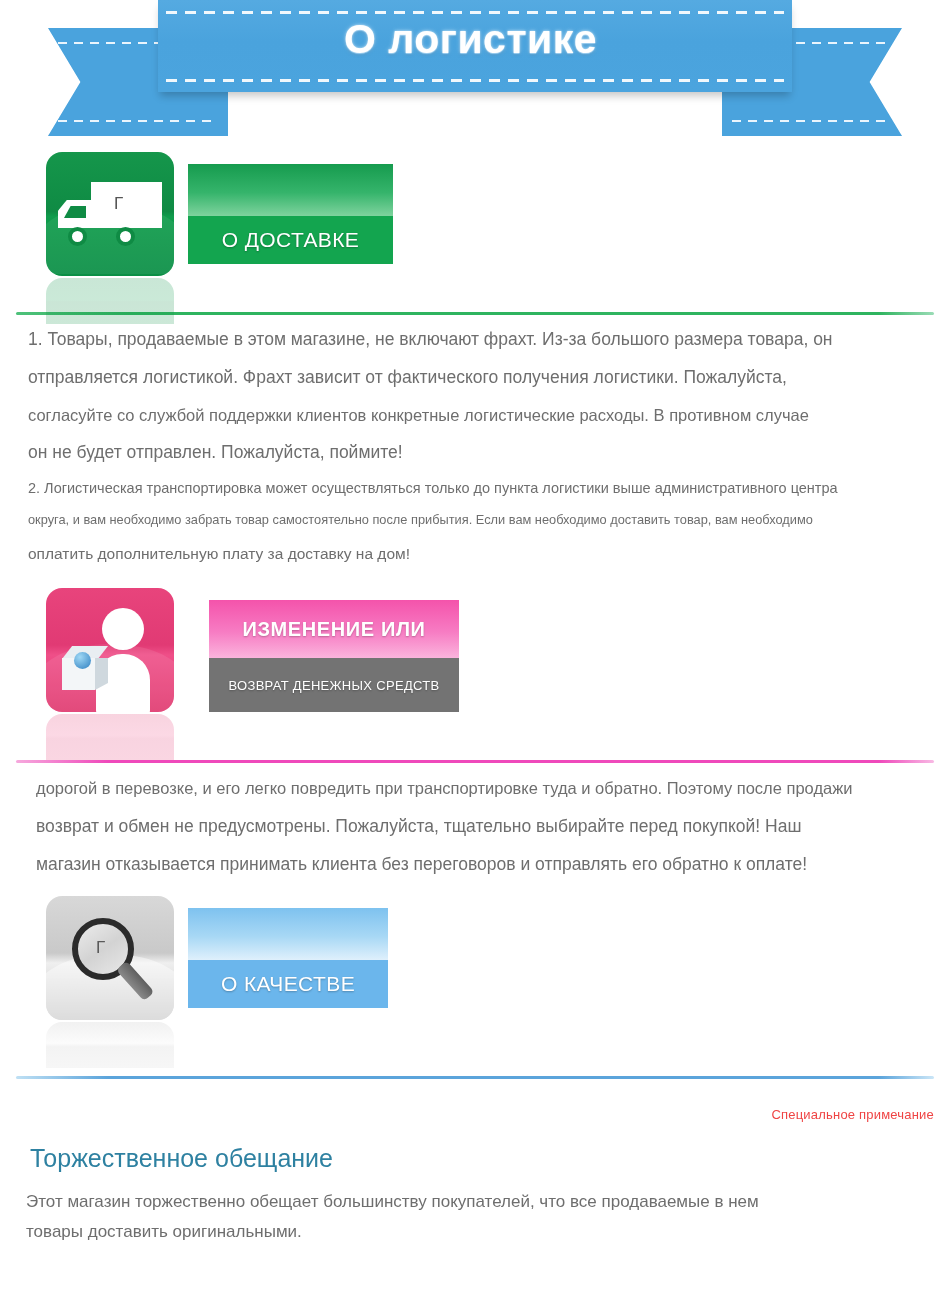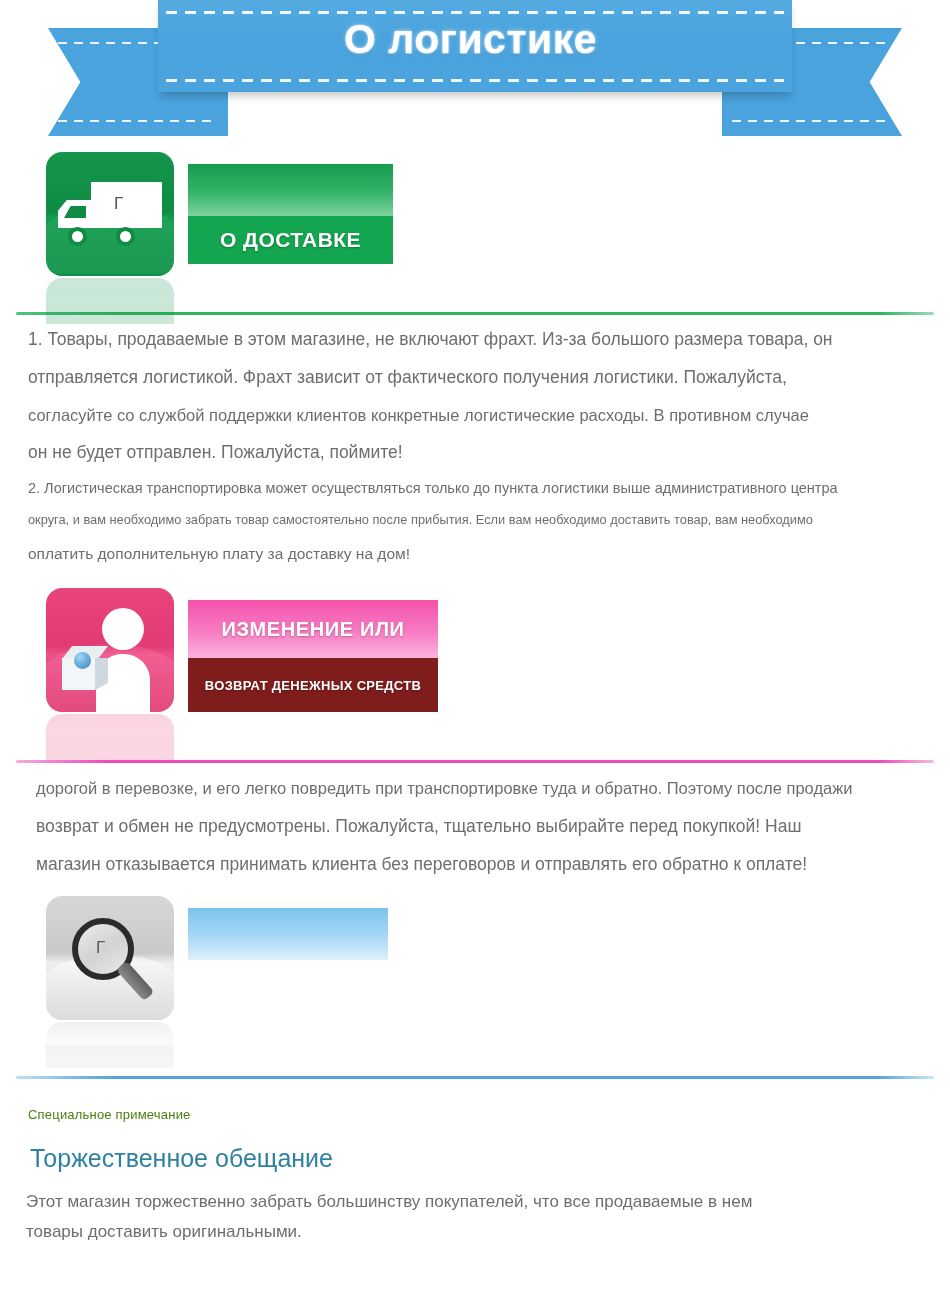--- a/index.html
+++ b/index.html
@@ -139,38 +139,38 @@
     position:absolute;left:50px;top:56px;width:14px;height:42px;
     background:linear-gradient(to right,#8a8a8a,#5f5f5f);
     border-radius:5px;transform:rotate(-42deg);transform-origin:top left;
   }
 
   
   .label-band{position:absolute;left:142px;top:12px;width:205px;height:100px;}
   .label-band .upper{width:100%;height:52px;}
   .label-band .lower{width:100%;height:48px;display:flex;align-items:center;justify-content:center;}
   .label-band .lower span{
-    color:#fff;font-weight:bold;
+    color:#fff;font-weight:normal;
     text-shadow:0 1px 2px rgba(0,0,0,.28);
   }
 
   .band-green .upper{background:linear-gradient(to bottom,#169b4e 0%,#35b46b 55%,#7fd39e 100%);}
   .band-green .lower{background:#13a54f;}
   .band-green .lower span{font-size:21px;letter-spacing:.4px;}
 
-  .band-pink{width:250px;height:112px;}
+  .band-pink{width:250px;height:112px;margin-left:21px;}
   .band-pink .upper{
     height:58px;display:flex;align-items:center;justify-content:center;
     background:linear-gradient(to bottom,#f453ab 0%,#f77cc3 55%,#fbb4dd 100%);
   }
   .band-pink .upper span{
     color:#fff;font-weight:bold;font-size:20px;letter-spacing:.6px;
     text-shadow:0 1px 2px rgba(0,0,0,.25);
   }
-  .band-pink .lower{height:54px;background:#7f1d1d;}
+  .band-pink .lower{height:54px;background:#737373;}
   .band-pink .lower span{font-size:13px;letter-spacing:.3px;}
 
   .band-blue{width:200px;}
   .band-blue .upper{background:linear-gradient(to bottom,#7ec2ef 0%,#a8d8f5 55%,#dff0fc 100%);}
   .band-blue .lower{background:#6bb6ec;}
   .band-blue .lower span{font-size:21px;letter-spacing:.4px;}
 
   
   .divider{height:3px;margin:0 16px;border-radius:2px;}
   .div-green{background:linear-gradient(to right,#4ec17a,#2fb45f 12%,#2fb45f 94%,#9adcb6);}
@@ -180,21 +180,21 @@
   
   .para{margin:0 18px;color:#6e6e6e;}
   .para p{margin:10px;line-height:1.62;}
   .t18{font-size:17.5px;}
   .t17{font-size:16.5px;}
   .t15{font-size:14.5px;}
   .t13{font-size:12.8px;}
   .t16{font-size:15.5px;}
 
   .note-small{
-    margin:0 16px 0 28px;font-size:13px;color:#4d7c0f;letter-spacing:.2px;
+    margin:0 16px 0 28px;font-size:13px;color:#ef4444;letter-spacing:.2px;text-align:right;
   }
   .promise-title{
     margin:22px 0 14px 30px;font-size:25px;color:#2e81a1;font-weight:normal;
   }
   .promise-body{margin:0 22px 0 26px;font-size:17px;line-height:1.75;color:#6e6e6e;}
 </style>
 </head>
 <body>
 
 <div class="banner-wrap">
@@ -285,25 +285,28 @@
     <div class="arc"></div>
     <div class="loupe">
       <div class="lens"></div>
       <div class="glyph">Г</div>
       <div class="handle"></div>
     </div>
   </div>
   <div class="icon-reflection tile-gray" style="top:126px;"></div>
   <div class="label-band band-blue">
     <div class="upper"></div>
+    <div class="lower">
+      <span>О КАЧЕСТВЕ</span>
+    </div>
   </div>
 </div>
 
 <div class="divider div-blue"></div>
 
 <div style="margin-top:28px;">
   <div class="note-small">Специальное примечание</div>
   <div class="promise-title">Торжественное обещание</div>
   <div class="promise-body">
-    <p style="margin:0;">Этот магазин торжественно забрать большинству покупателей, что все продаваемые в нем</p>
+    <p style="margin:0;">Этот магазин торжественно обещает большинству покупателей, что все продаваемые в нем</p>
     <p style="margin:0;">товары доставить оригинальными.</p>
   </div>
 </div>
 
 </body></html>

